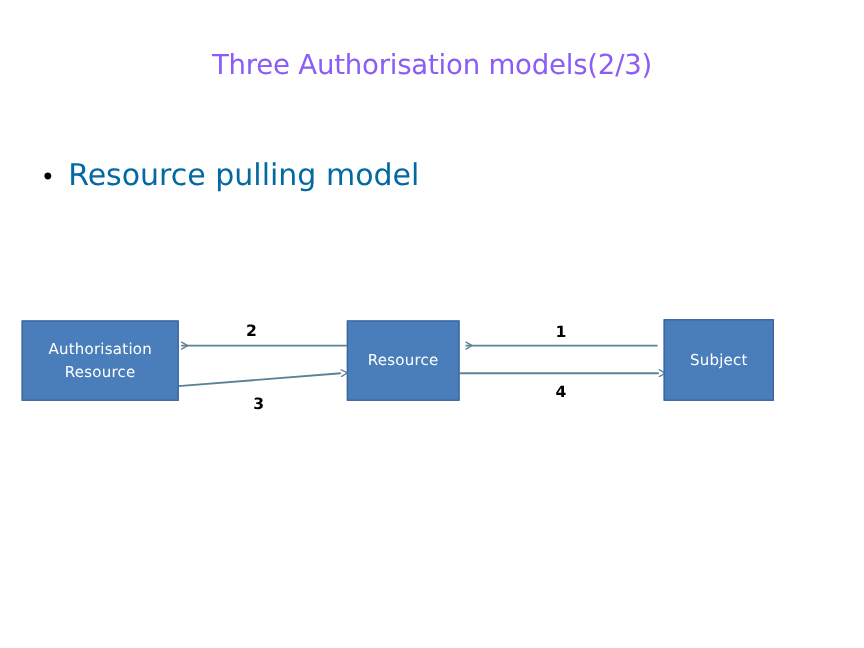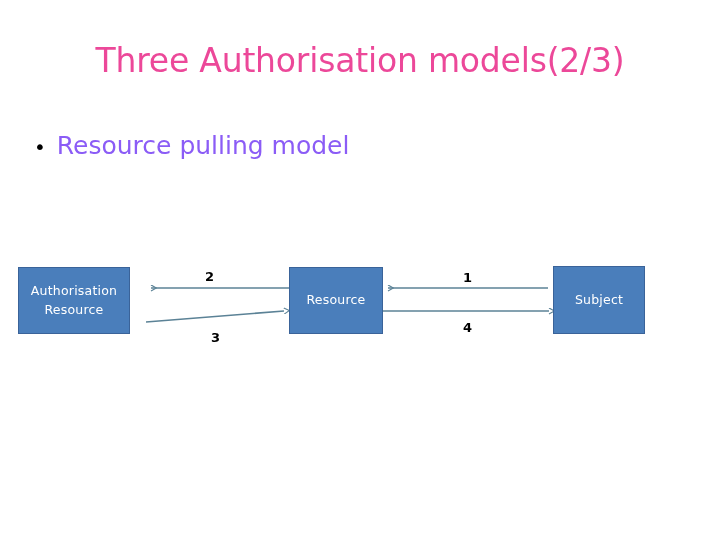--- a/index.html
+++ b/index.html
@@ -26,24 +26,24 @@
   }
 
   
   .slide-title {
     position: absolute;
     left: 36px;
     top: 42px;
     width: 648px;
     text-align: center;
     font-family: "DejaVu Sans", sans-serif;
-    font-size: 33px;
+    font-size: 23px;
     font-weight: 400;
     line-height: 1.15;
-    color: #ec4899;
+    color: #8b5cf6;
     letter-spacing: -0.2px;
     white-space: nowrap;
   }
 
   
   .bullet-row {
     position: absolute;
     left: 34px;
     top: 131px;
     display: flex;
@@ -53,21 +53,21 @@
   .bullet-mark {
     font-family: "DejaVu Sans", sans-serif;
     font-size: 20px;
     line-height: 1;
     color: #000000;
   }
   .bullet-text {
     font-family: "DejaVu Sans", sans-serif;
     font-size: 25px;
     font-weight: 400;
-    color: #8b5cf6;
+    color: #0369a1;
     white-space: nowrap;
   }
 
   
   #diagram {
     position: absolute;
     left: 0;
     top: 0;
     width: 720px;
     height: 540px;
@@ -86,21 +86,21 @@
     font-family: "DejaVu Sans", sans-serif;
     font-size: 12.5px;
     line-height: 1.45;
     letter-spacing: 0.2px;
     z-index: 3;
   }
 
   .node-authority {
     left: 18px;
     top: 267px;
-    width: 112px;
+    width: 131px;
     height: 67px;
   }
   .node-resource {
     left: 289px;
     top: 267px;
     width: 94px;
     height: 67px;
   }
   .node-subject {
     left: 553px;

